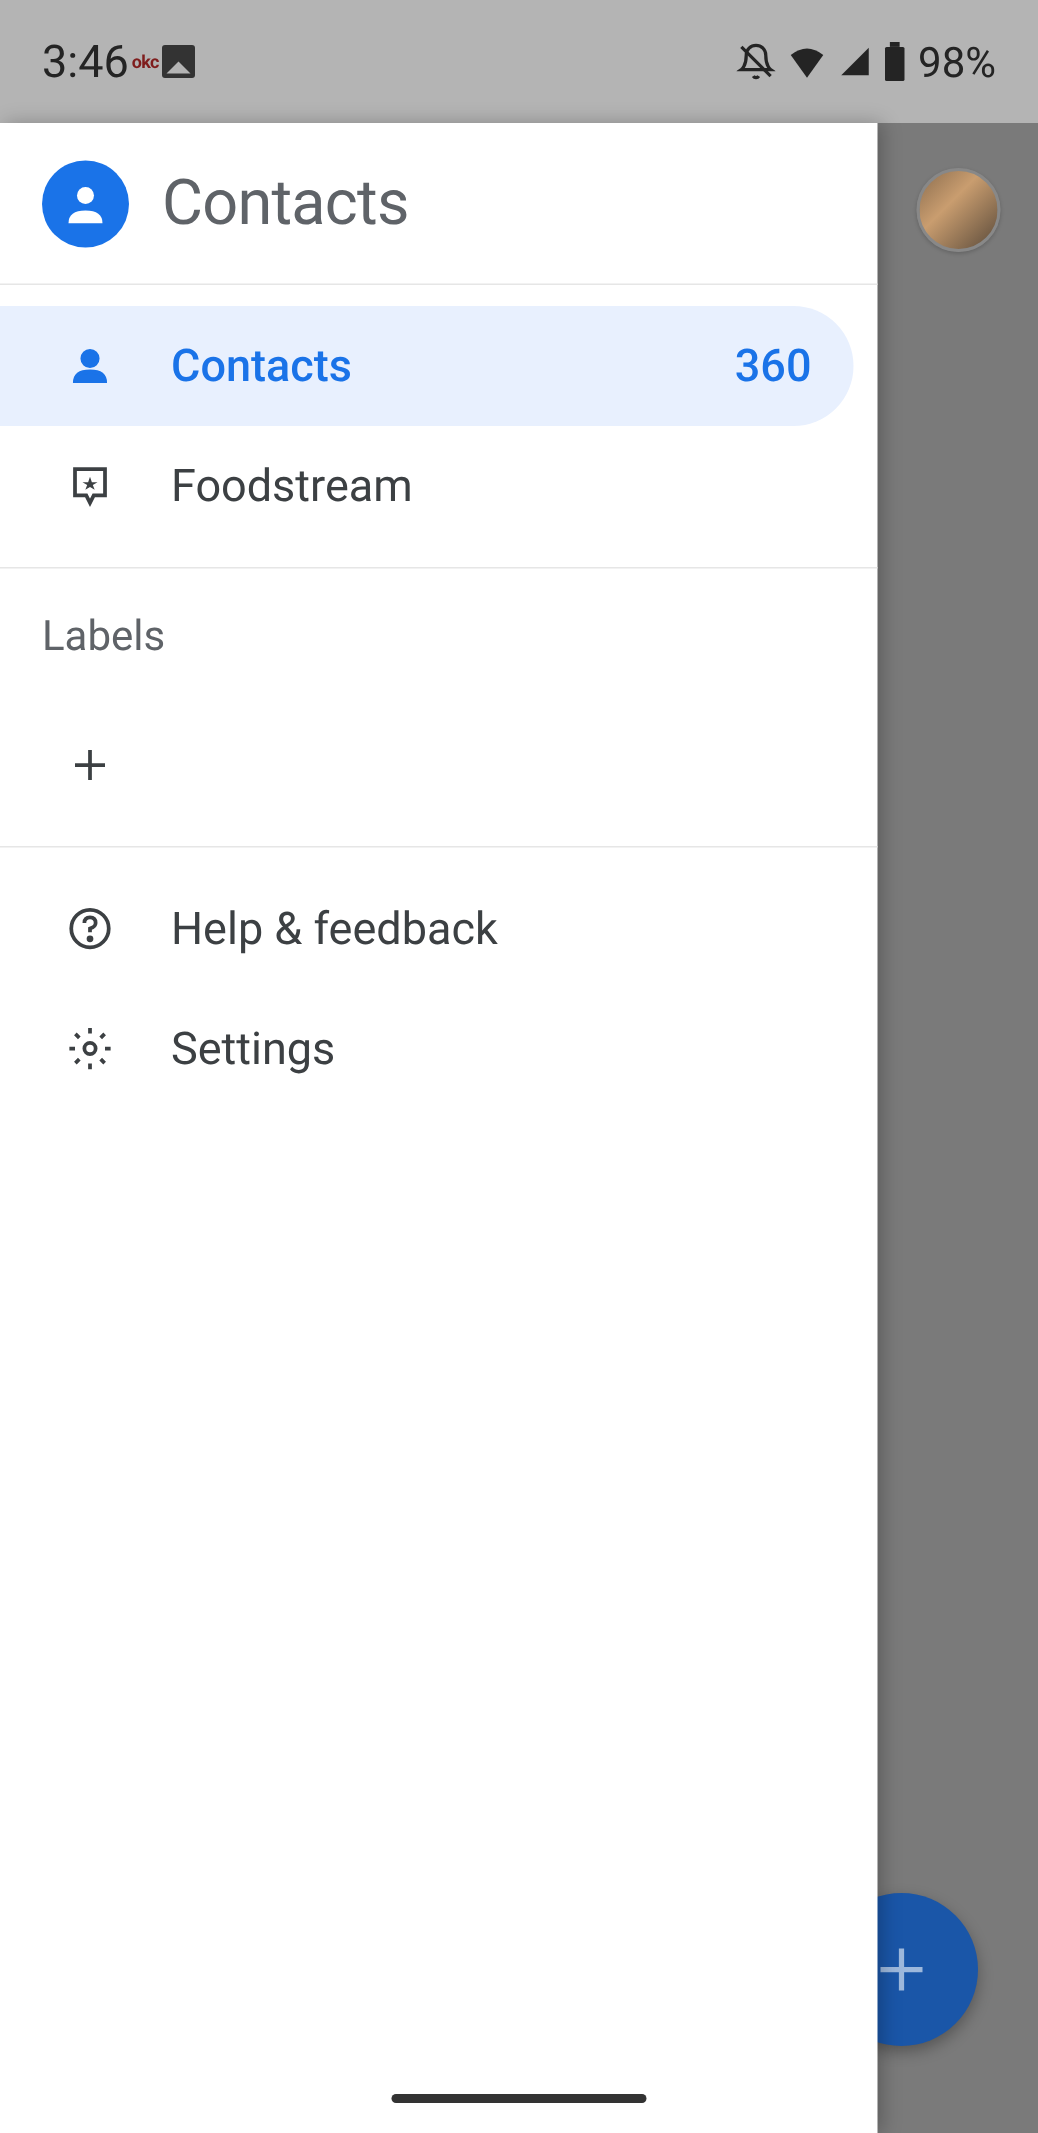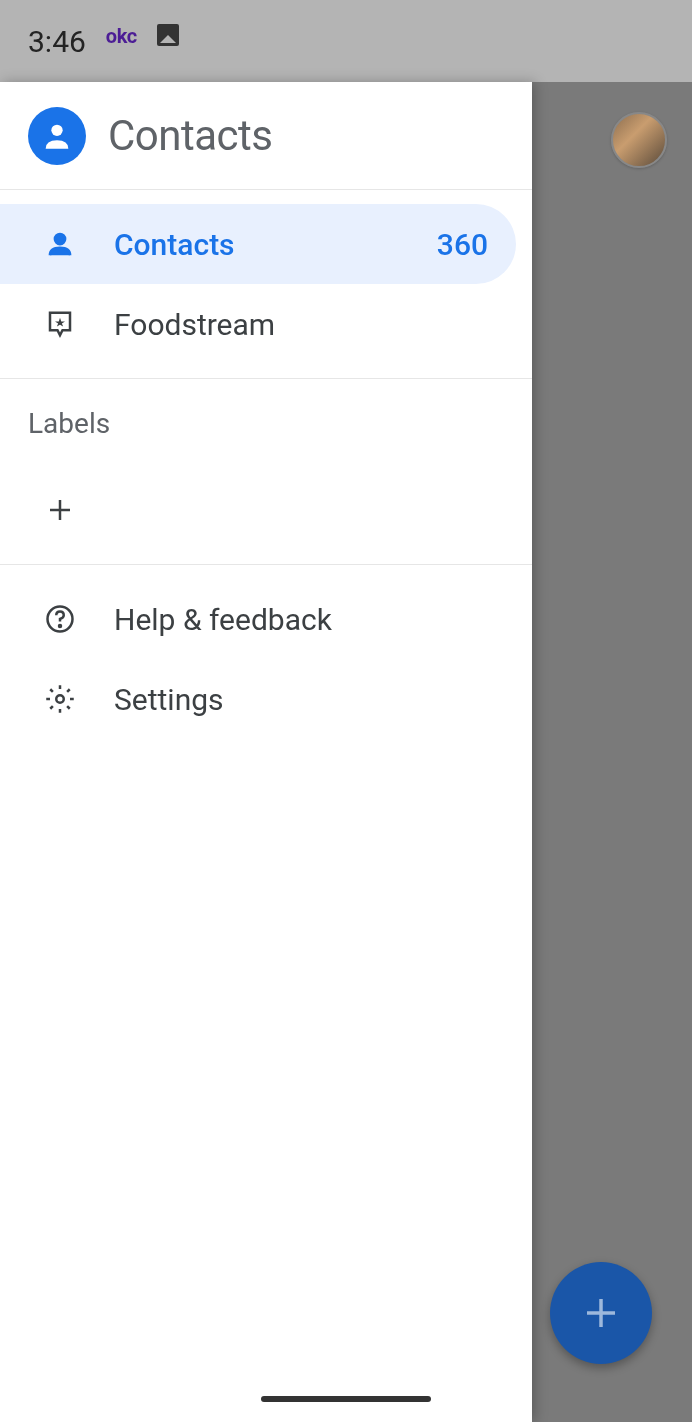--- a/index.html
+++ b/index.html
@@ -20,32 +20,32 @@
       height: 82px;
       background: #b4b4b4;
       display: flex;
       justify-content: space-between;
       align-items: center;
       padding: 0 28px;
       color: #222;
     }
     .status-left {
       display: flex;
-      align-items: flex-start;
-      gap: 20px;
+      align-items: center;
+      gap: 2px;
     }
     .status-time {
       font-size: 30px;
       font-weight: 400;
       color: #242424;
     }
     .status-okc {
-      font-size: 20px;
+      font-size: 12px;
       font-weight: bold;
-      color: #4c1d95;
+      color: #7f1d1d;
       letter-spacing: -0.5px;
     }
     .status-img-icon {
       width: 22px;
       height: 22px;
       background: #333;
       border-radius: 2px;
       position: relative;
     }
     .status-img-icon::after {
@@ -108,21 +108,21 @@
     }
     .fab svg {
       width: 42px;
       height: 42px;
     }
     
     .drawer {
       position: absolute;
       top: 82px;
       left: 0;
-      width: 532px;
+      width: 585px;
       bottom: 0;
       background: #ffffff;
       box-shadow: 3px 0 12px rgba(0,0,0,0.25);
     }
     .drawer-header {
       height: 108px;
       display: flex;
       align-items: center;
       padding-left: 28px;
       gap: 22px;
@@ -210,20 +210,46 @@
   </style>
 </head>
 <body>
 
 <div class="status-bar">
   <div class="status-left">
     <span class="status-time">3:46</span>
     <span class="status-okc">okc</span>
     <span class="status-img-icon"></span>
   </div>
+  <div class="status-right">
+    <span class="status-icons">
+      <svg width="26" height="26" viewBox="0 0 24 24" fill="none" stroke="#242424" stroke-width="2">
+        <path d="M18 8a6 6 0 0 0-12 0c0 7-3 9-3 9h18s-3-2-3-9"></path>
+        <path d="M13.7 21a2 2 0 0 1-3.4 0"></path>
+        <line x1="3" y1="3" x2="21" y2="21"></line>
+      </svg>
+    </span>
+    <span class="status-icons">
+      <svg width="26" height="22" viewBox="0 0 24 20" fill="#242424">
+        <path d="M12 20 L2 6 Q12 -2 22 6 Z"></path>
+      </svg>
+    </span>
+    <span class="status-icons">
+      <svg width="22" height="22" viewBox="0 0 24 24" fill="#242424">
+        <path d="M2 22 L22 22 L22 2 Z"></path>
+      </svg>
+    </span>
+    <span class="status-icons">
+      <svg width="15" height="26" viewBox="0 0 12 24" fill="#242424">
+        <rect x="0" y="3" width="12" height="21" rx="1"></rect>
+        <rect x="3" y="0" width="6" height="3"></rect>
+      </svg>
+    </span>
+    <span class="status-battery-text">98%</span>
+  </div>
 </div>
 
 <div class="dimmed-bg"></div>
 
 <div class="avatar-peek"></div>
 
 <div class="fab">
   <svg viewBox="0 0 24 24" fill="none" stroke="#9db8dc" stroke-width="2">
     <line x1="12" y1="4" x2="12" y2="20"></line>
     <line x1="4" y1="12" x2="20" y2="12"></line>

